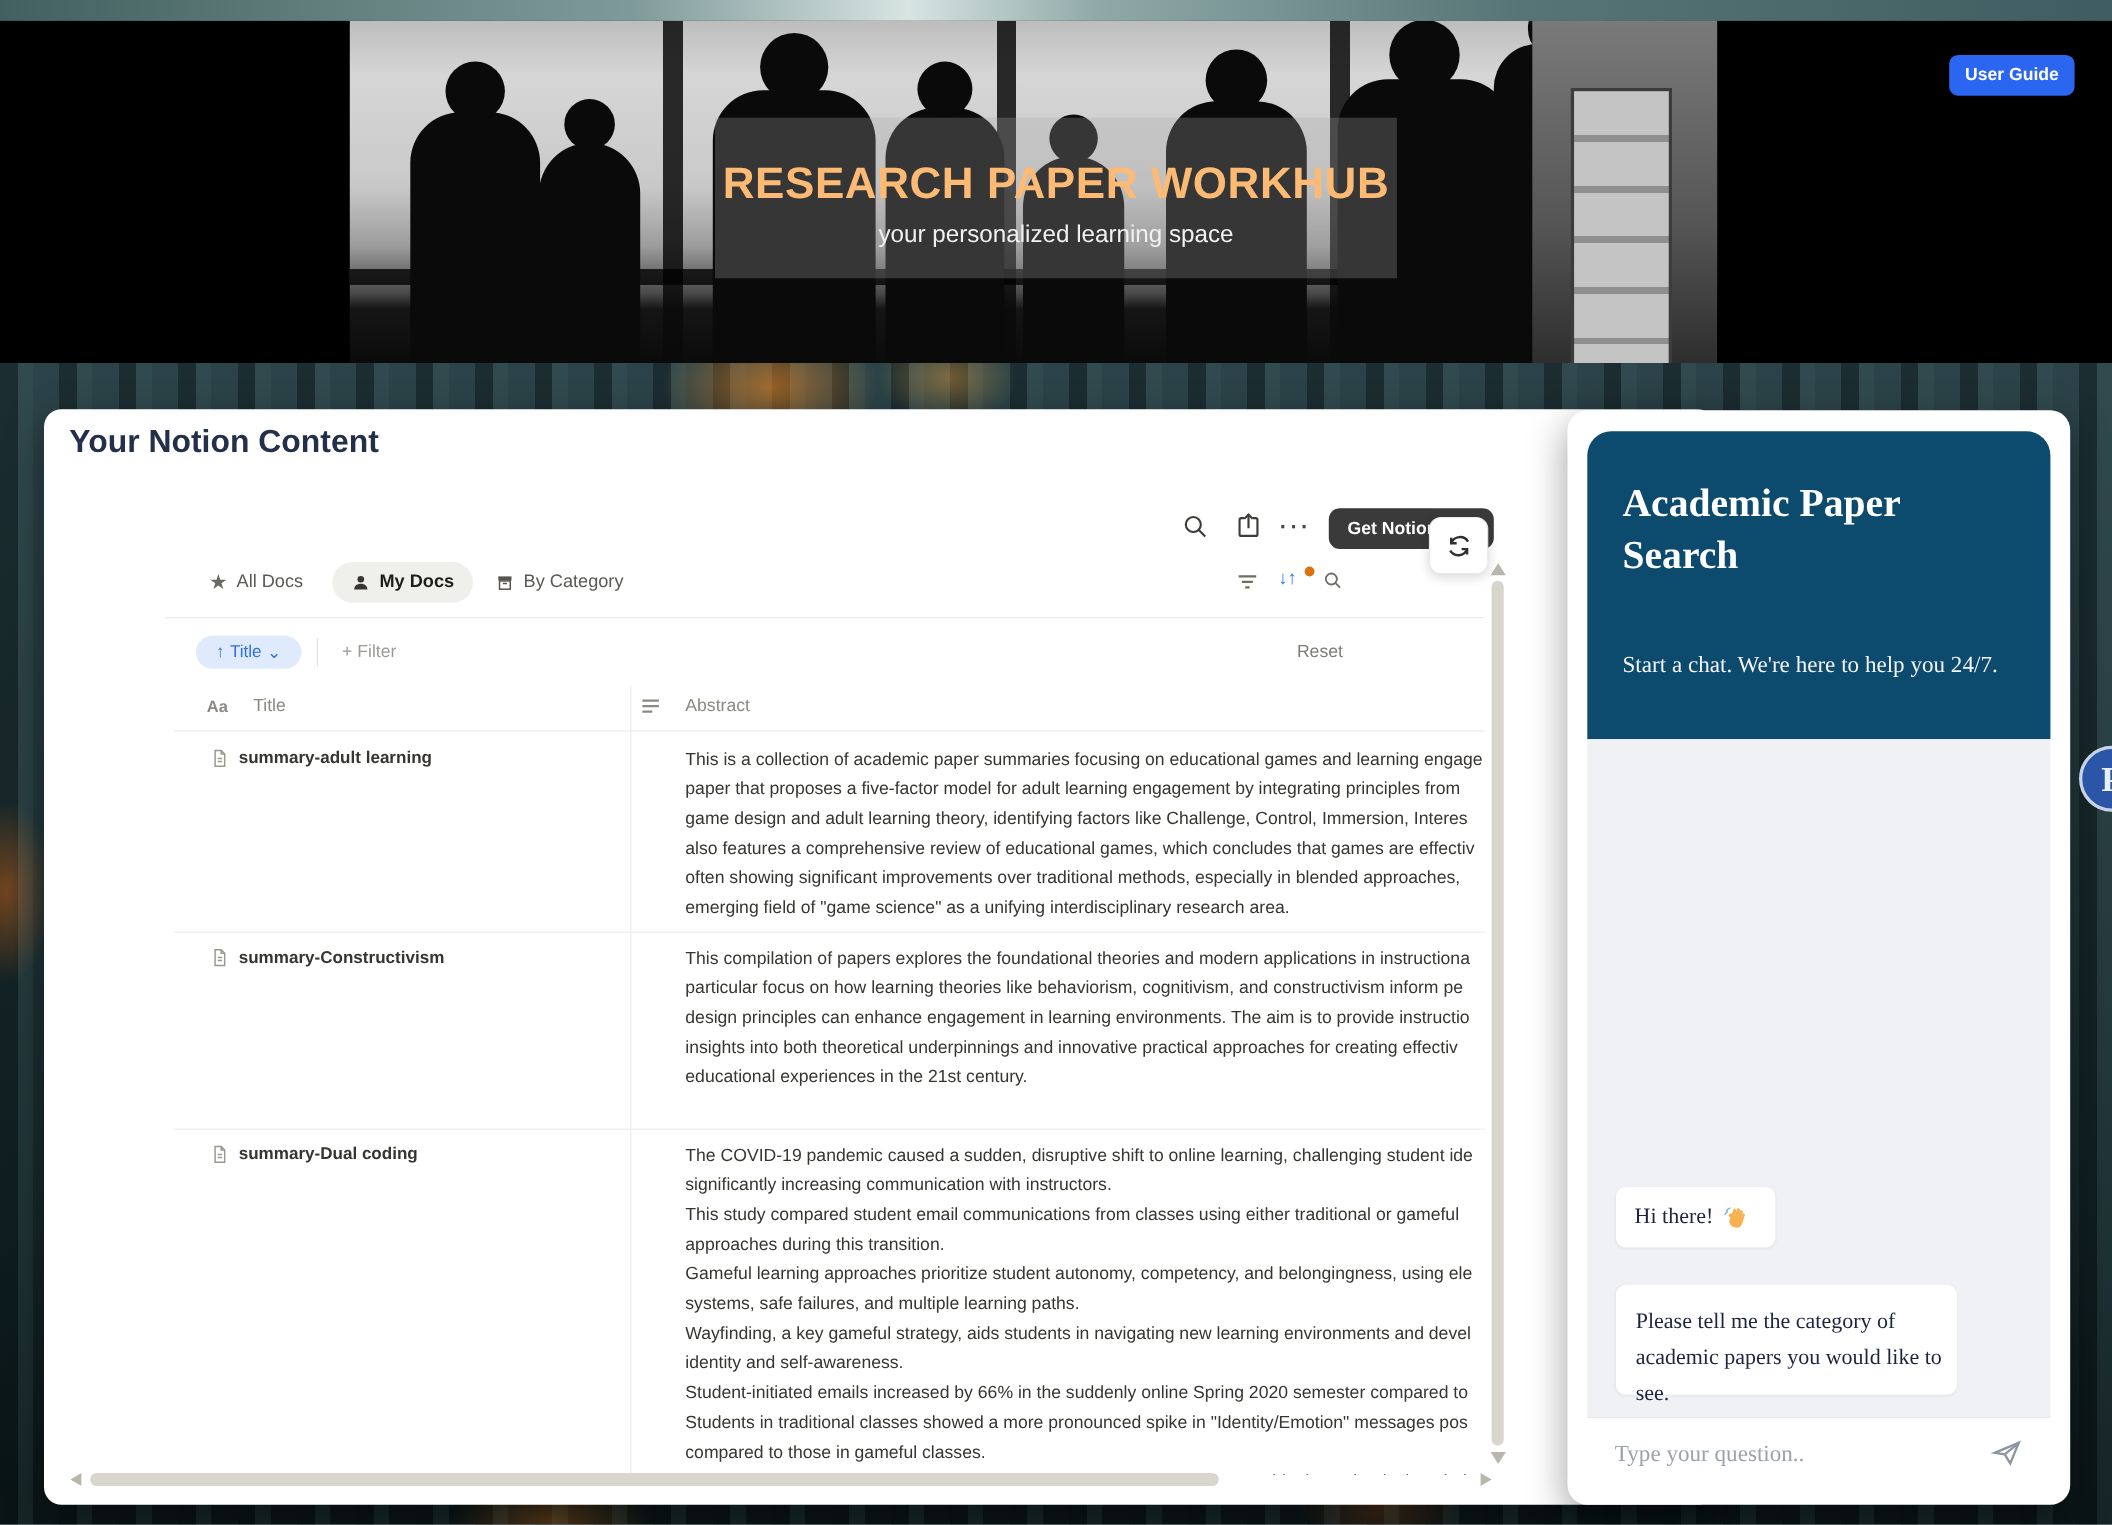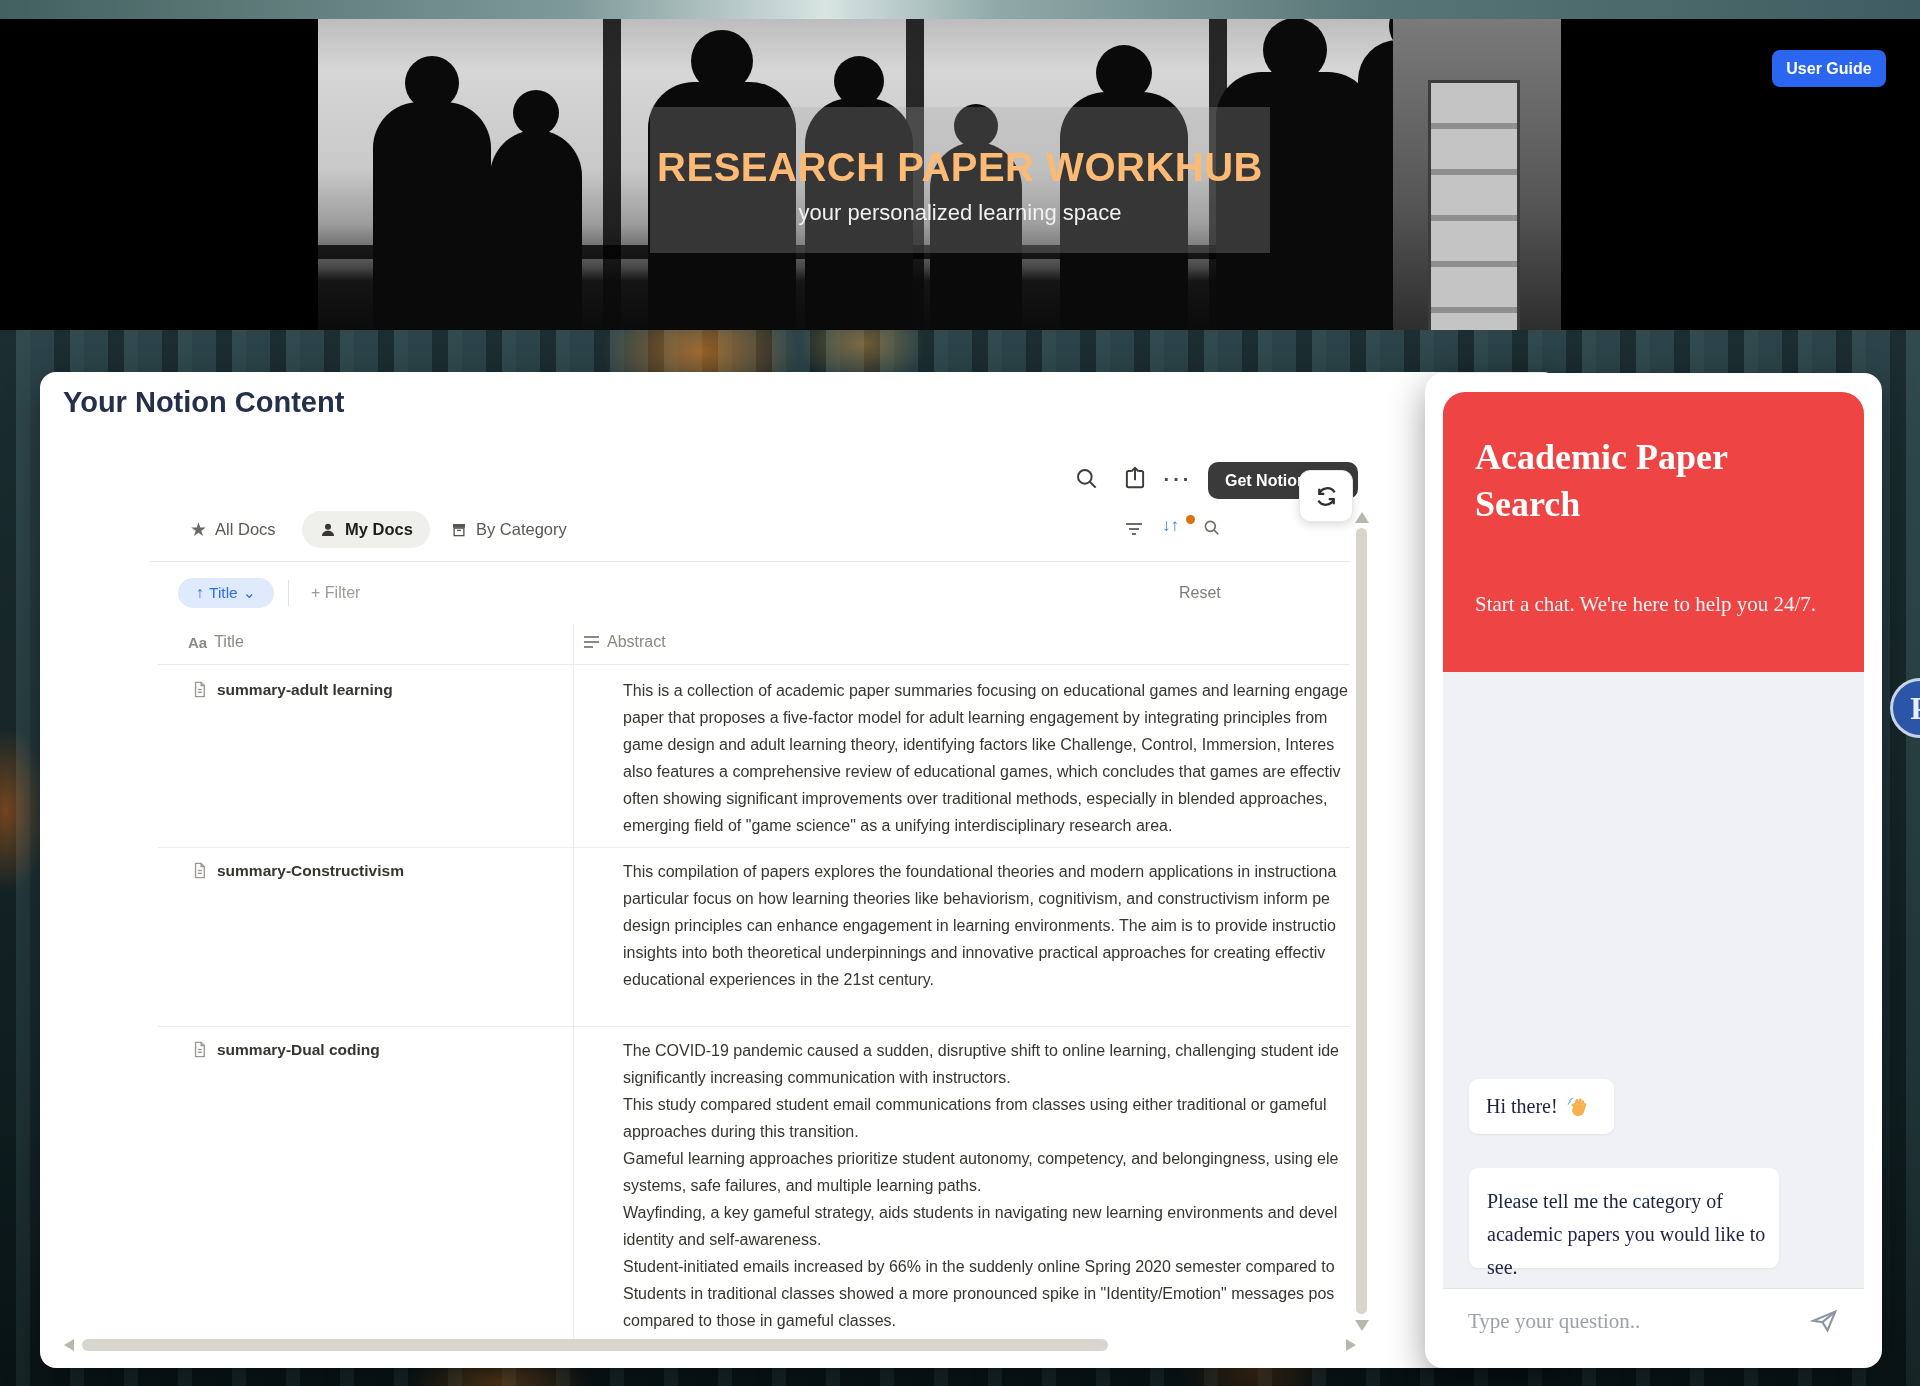--- a/index.html
+++ b/index.html
@@ -72,40 +72,40 @@
   .sort-dot { position:absolute; left:1146px; top:143px; width:9px; height:9px; border-radius:50%; background:#d9730d; }
 
   .div-h { position:absolute; height:1px; background:#e9e9e7; }
 
   .sort-pill { position:absolute; left:138px; top:206px; width:96px; height:30px; background:#dfeafc; border-radius:16px;
     display:flex; align-items:center; justify-content:center; gap:5px; color:#2f6fe4; font-size:15.5px; cursor:pointer; }
   .vline { position:absolute; background:#e2e2e0; width:1px; }
   .add-filter { position:absolute; left:271px; top:212px; color:#9d9b96; font-size:16px; cursor:pointer; }
   .reset { position:absolute; left:1139px; top:212px; color:#7f7d78; font-size:16px; cursor:pointer; }
 
-  .col-h { position:absolute; top:261px; display:flex; align-items:center; gap:7px; color:#8b8982; font-size:16px; cursor:pointer; }
+  .col-h { position:absolute; top:261px; display:flex; align-items:center; gap:23px; color:#8b8982; font-size:16px; cursor:pointer; }
   .aa { font-weight:600; font-size:15px; }
   .col-vline { position:absolute; left:533px; top:252px; width:1px; height:717px; background:#ececea; }
 
   .rows { position:absolute; left:118px; top:293px; width:1192px; height:676px; overflow:hidden; }
   .row-title { position:absolute; left:32px; display:flex; align-items:center; gap:8px;
     font-size:15.5px; font-weight:600; color:#373530; cursor:pointer; }
   .abs-block { position:absolute; left:465px; width:727px; overflow:hidden; }
   .abs-line { font-size:16px; line-height:27px; color:#37352f; white-space:nowrap; }
   .row-sep { position:absolute; left:0; width:1192px; height:1px; background:#edece9; }
 
   .tri { position:absolute; width:0; height:0; cursor:pointer; }
   .v-thumb { position:absolute; left:1316px; top:156px; width:11px; height:786px; background:#d8d5cd; border-radius:6px; cursor:pointer; }
   .h-thumb { position:absolute; left:42px; top:967px; width:1026px; height:12px; background:#d9d6cf; border-radius:7px; cursor:pointer; }
 
   
   .chat-card { position:absolute; left:1425px; top:373px; width:457px; height:995px; background:#fff;
     border-radius:18px; box-shadow:0 12px 36px rgba(0,0,0,.38); overflow:hidden;
     font-family:"Liberation Serif","DejaVu Serif",serif; }
-  .c-header { position:absolute; left:18px; top:19px; width:421px; height:280px; background:#ef4444; border-radius:22px 22px 0 0; }
+  .c-header { position:absolute; left:18px; top:19px; width:421px; height:280px; background:#0c4a6e; border-radius:22px 22px 0 0; }
   .c-title { position:absolute; left:32px; top:42px; width:320px; font-size:36px; line-height:47px; font-weight:700; color:#fff; }
   .c-sub { position:absolute; left:32px; top:200px; font-size:21px; color:#f5f5f5; }
   .c-body { position:absolute; left:18px; top:299px; width:421px; height:616px; background:#f0f1f5; }
   .bubble { position:absolute; background:#fff; border-radius:9px; box-shadow:0 1px 3px rgba(0,0,0,.06);
     color:#1d2440; font-size:20px; }
   .bubble1 { left:26px; top:407px; width:145px; height:55px; display:flex; align-items:center; gap:8px; padding-left:17px; }
   .bubble2 { left:26px; top:496px; width:310px; height:100px; line-height:33px; padding:17px 0 0 18px; }
   .c-div { position:absolute; left:18px; top:915px; width:421px; height:1px; background:#e3e5ea; }
   .c-input { position:absolute; left:43px; top:936px; width:330px; border:none; outline:none; background:transparent;
     font-family:inherit; font-size:21px; color:#333; }

